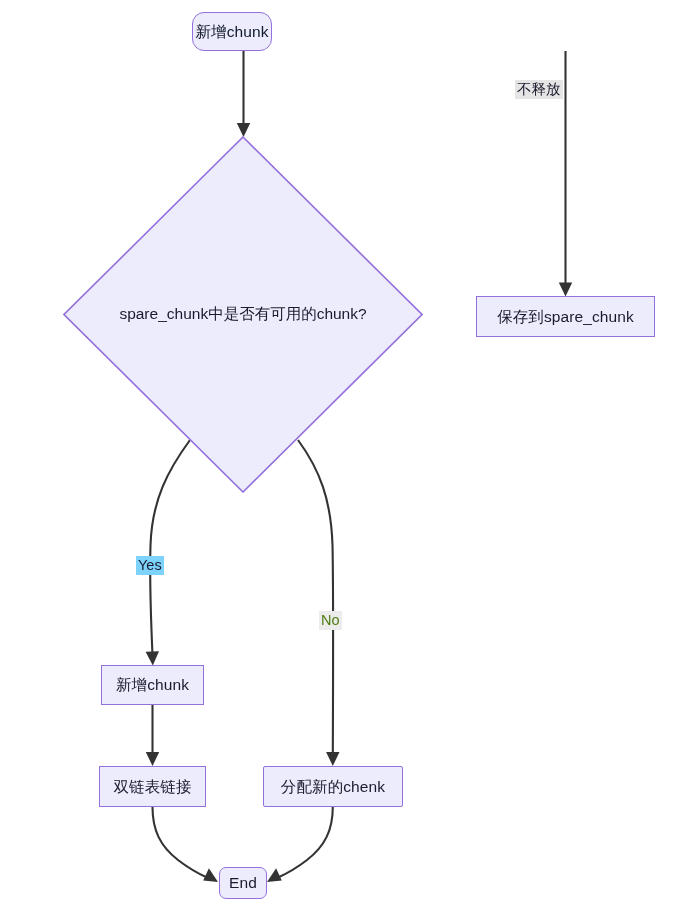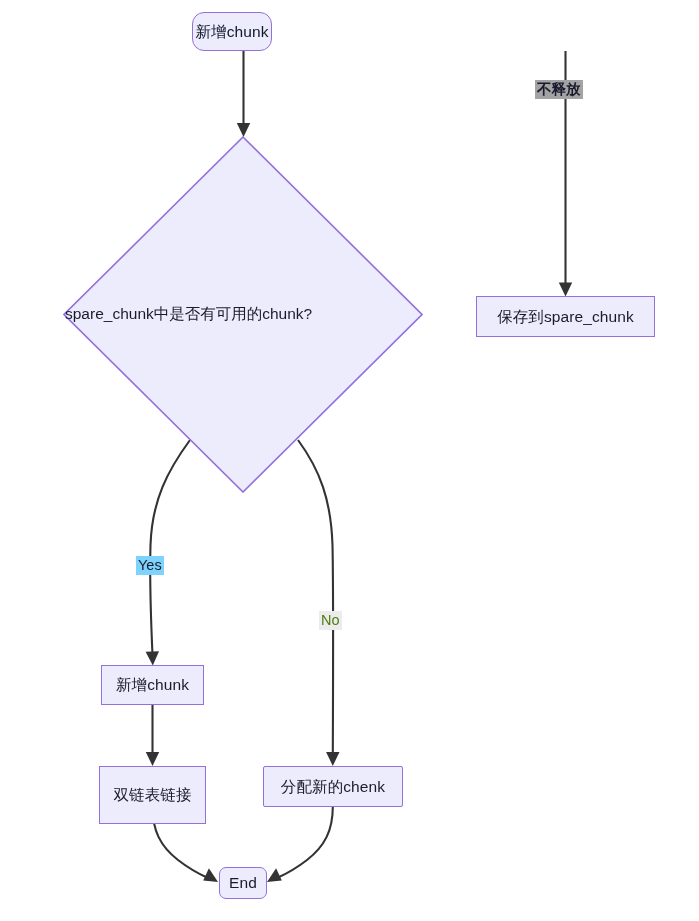--- a/index.html
+++ b/index.html
@@ -110,45 +110,45 @@
 
   <div class="node" style="left: 192px; top: 12px; width: 80px; height: 39px; background: rgb(236, 236, 253); border-color: rgb(147, 112, 219); color: #0f172a; border-radius: 12px;">
     <span class="node-label">新增chunk</span>
   </div>
 
   <div style="position:absolute; left:63px; top:136px; width:360px; height:357px;">
     <svg width="360" height="357" viewBox="0 0 360 357" style="position:absolute; left:0; top:0;">
       <polygon points="180,1 359,178.5 180,356 1,178.5" fill="#ECECFD" stroke="#9370DB" stroke-width="1.6"></polygon>
     </svg>
     <div style="position:absolute; left:0; top:0; width:360px; height:357px;
-                display:flex; align-items:center; justify-content:flex-start;">
+                display:flex; align-items:center; justify-content:center;">
       <span class="node-label" style="font-size:15.5px; color:#1a1a2e; white-space:nowrap;">spare_chunk中是否有可用的chunk?</span>
     </div>
   </div>
 
   <div class="node" style="left: 101px; top: 665px; width: 103px; height: 40px; background: rgb(236, 236, 253); border-color: rgb(147, 112, 219); color: rgb(26, 26, 46);">
     <span class="node-label">新增chunk</span>
   </div>
 
-  <div class="node" style="left: 99px; top: 766px; width: 107px; height: 58px; background: rgb(236, 236, 253); border-color: rgb(147, 112, 219); color: rgb(26, 26, 46);">
+  <div class="node" style="left: 99px; top: 766px; width: 107px; height: 41px; background: rgb(236, 236, 253); border-color: rgb(147, 112, 219); color: rgb(26, 26, 46);">
     <span class="node-label">双链表链接</span>
   </div>
 
   <div class="node rounded" style="left: 263px; top: 766px; width: 140px; height: 41px; background: rgb(236, 236, 253); border-color: rgb(147, 112, 219); color: rgb(26, 26, 46);">
     <span class="node-label">分配新的chenk</span>
   </div>
 
   <div class="node" style="left: 219px; top: 867px; width: 48px; height: 32px; background: rgb(236, 236, 253); border-color: rgb(147, 112, 219); color: rgb(26, 26, 46); border-radius: 7px;">
     <span class="node-label">End</span>
   </div>
 
 
   <div class="node" style="left: 476px; top: 296px; width: 179px; height: 41px; background: rgb(236, 236, 253); border-color: rgb(147, 112, 219); color: rgb(26, 26, 46); align-items: center;">
     <span class="node-label">保存到spare_chunk</span>
   </div>
 
-  <div class="edge-label" style="left: 535px; top: 80px; background: #a3a3a3; color: rgb(26, 26, 46); font-weight: bold;">不释放</div>
+  <div class="edge-label" style="left: 515px; top: 80px; background: #e5e5e5; color: rgb(26, 26, 46);">不释放</div>
 
   <div class="edge-label" style="left: 136px; top: 556px; background: #7dd3fc; color: rgb(26, 26, 46);">Yes</div>
 
   <div class="edge-label" style="left: 319px; top: 611px; background: rgb(236, 236, 236); color: #4d7c0f;">No</div>
 
 </div>
 
 </body></html>

